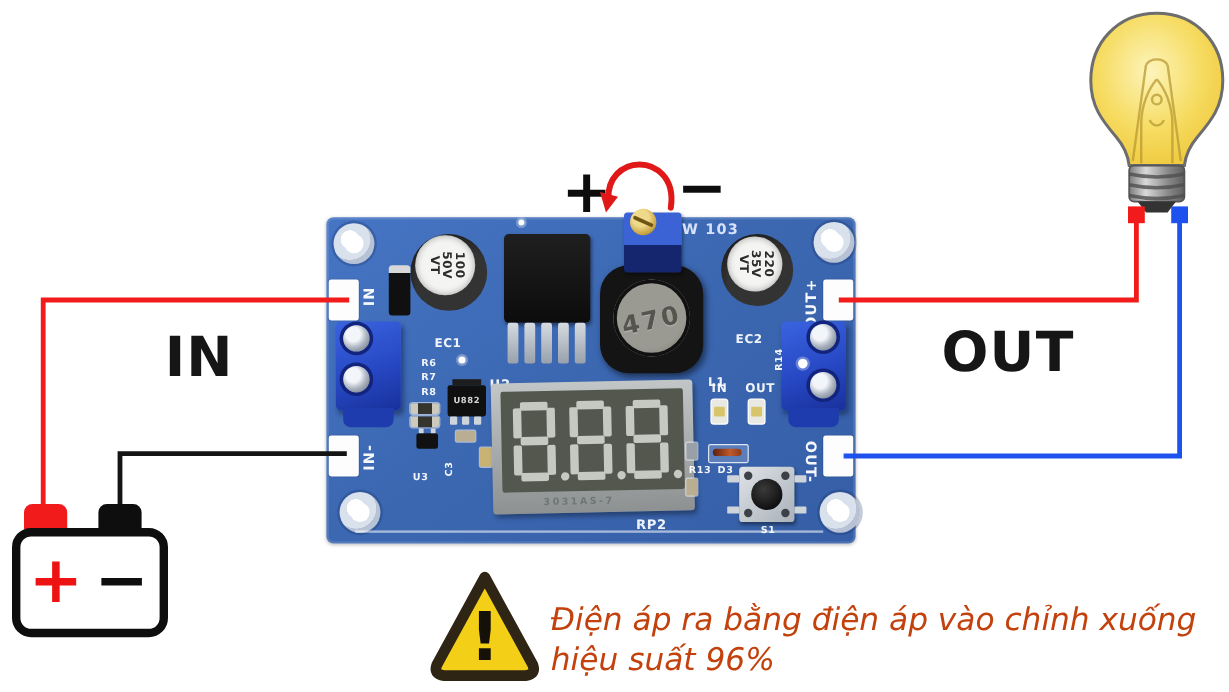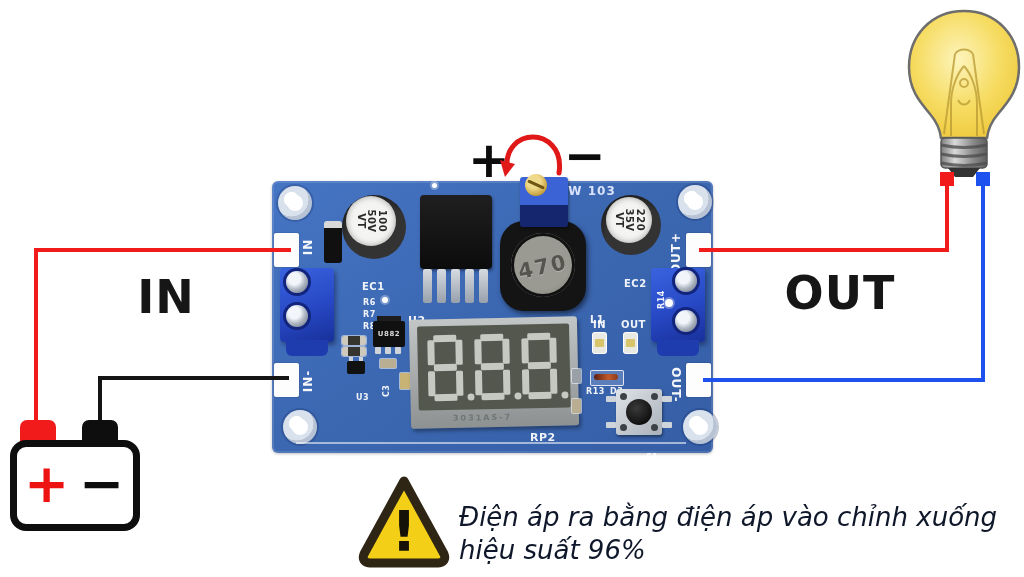--- a/index.html
+++ b/index.html
@@ -28,42 +28,42 @@
   .bat-term{position:absolute;width:36px;height:21px;z-index:4;border-radius:7px 7px 0 0;}
   .bat-term-red{left:20px;top:420px;background:#f21b1b;}
   .bat-term-black{left:82px;top:420px;background:#0e0e0e;}
   .bat-sym{position:absolute;font-weight:bold;font-size:54px;line-height:54px;}
   .bat-plus{left:7px;top:10px;color:#ee1313;}
   .bat-minus{right:9px;top:10px;color:#0e0e0e;}
 
   
   .warning-icon{position:absolute;left:358px;top:474px;z-index:2;}
   .warning-text{position:absolute;left:459px;top:501px;z-index:2;font-style:italic;
-                font-size:26px;line-height:33px;color:#0f172a;}
+                font-size:26px;line-height:33px;color:#c2410c;}
 
   
   .bulb{position:absolute;left:895px;top:8px;z-index:2;}
 
   
   .module{position:absolute;left:272px;top:181px;width:441px;height:272px;z-index:2;
           background:linear-gradient(145deg,#4675c4 0%,#3c68b2 45%,#355ea6 100%);
           border-radius:6px;box-shadow:inset 0 0 0 2px rgba(255,255,255,.12), 0 1px 3px rgba(0,0,0,.25);}
   .hole{position:absolute;width:34px;height:34px;border-radius:50%;
         background:radial-gradient(circle at 40% 40%, #ffffff 0 26%, #d9e1ec 27% 58%, #b7c3d4 59% 100%);
         box-shadow:0 0 0 2px rgba(20,40,90,.25);}
   .hole::after{content:"";position:absolute;left:9px;top:9px;width:16px;height:16px;border-radius:50%;background:#fff;}
   .pad{position:absolute;width:25px;height:34px;background:#fdfdfd;border-radius:2px;box-shadow:0 0 0 1px rgba(0,0,0,.08);}
 
   .anchor{position:absolute;width:0;height:0;}
   .anchor>span{position:absolute;display:block;white-space:nowrap;
                transform:translate(-50%,-50%) rotate(var(--r,0deg));}
 
   .silk{color:rgba(255,255,255,.95);font-size:12px;font-weight:bold;letter-spacing:1px;}
   .ref{position:absolute;color:rgba(255,255,255,.92);font-weight:bold;font-size:10px;letter-spacing:.5px;}
-  .tiny{font-size:8px;margin-left:12px;}
+  .tiny{font-size:8px;}
 
   .termblock{position:absolute;width:54px;height:74px;border-radius:4px;
              background:linear-gradient(160deg,#3a63e0 0%,#2748c4 55%,#18309a 100%);
              box-shadow:2px 3px 4px rgba(10,20,60,.45);}
   .termblock::after{content:"";position:absolute;left:6px;bottom:-14px;width:42px;height:16px;
              background:#1f3cae;border-radius:0 0 6px 6px;}
   .screw{position:absolute;width:22px;height:22px;border-radius:50%;
          background:radial-gradient(circle at 38% 35%, #f2f5f9 0 30%, #aeb6c2 55%, #5d6675 100%);
          box-shadow:0 0 0 3px #12247c;}
 
@@ -275,21 +275,21 @@
 
     <div class="cap" style="left:329px;top:14px;width:60px;height:60px;"></div>
     <div class="cap-top" style="left:334px;top:16px;width:46px;height:46px;"></div>
     <div class="anchor" style="left:357px;top:39px;">
       <span style="--r:90deg;"><span class="cap-text">
         <span style="display:block;">220</span>
         <span style="display:block;">35V</span>
         <span style="display:block;">VT</span>
       </span></span>
       </div>
-    <div class="ref" style="left:352px;top:97px;">EC2</div>
+    <div class="ref" style="left:341px;top:97px;">EC2</div>
 
     <div class="ref tiny" style="left:79px;top:117px;">R6</div>
     <div class="ref tiny" style="left:79px;top:129px;">R7</div>
     <div class="ref tiny" style="left:79px;top:141px;">R8</div>
     <div class="res" style="left:70px;top:155px;"></div>
     <div class="res" style="left:70px;top:167px;transform:translateY(-1px);"></div>
 
     <div class="chip">U882</div>
     <div class="chip-pin" style="left:103px;"></div>
     <div class="chip-pin" style="left:113px;"></div>
@@ -359,21 +359,21 @@
       <div class="leg" style="left:-10px;top:7px;"></div>
       <div class="leg" style="left:-10px;top:33px;"></div>
       <div class="leg" style="left:46px;top:7px;"></div>
       <div class="leg" style="left:46px;top:33px;"></div>
       <div class="bpin" style="left:4px;top:4px;"></div>
       <div class="bpin" style="left:35px;top:4px;"></div>
       <div class="bpin" style="left:4px;top:35px;"></div>
       <div class="bpin" style="left:35px;top:35px;"></div>
       <div class="bcap"></div>
     </div>
-    <div class="ref tiny" style="left:362px;top:272px;">S1</div>
+    <div class="ref tiny" style="left:362px;top:256px;">S1</div>
 
     <div class="via" style="left:110px;top:116px;width:6px;height:6px;"></div>
     <div class="via" style="left:393px;top:118px;width:8px;height:8px;"></div>
     <div class="via" style="left:160px;top:2px;width:5px;height:5px;"></div>
     <div class="silkline" style="left:24px;top:261px;width:390px;height:2px;"></div>
   </div>
 
   <svg class="warning-icon" width="92" height="97" viewBox="0 0 92 97">
     <path d="M46 7 L86 80 Q89 88 80 89 L12 89 Q3 88 6 80 Z" fill="#f3cf17" stroke="#2f2514" stroke-width="9" stroke-linejoin="round"></path>
     <text x="46" y="76" text-anchor="middle" font-size="56" font-weight="bold" fill="#151008" font-family="DejaVu Sans, sans-serif">!</text>

